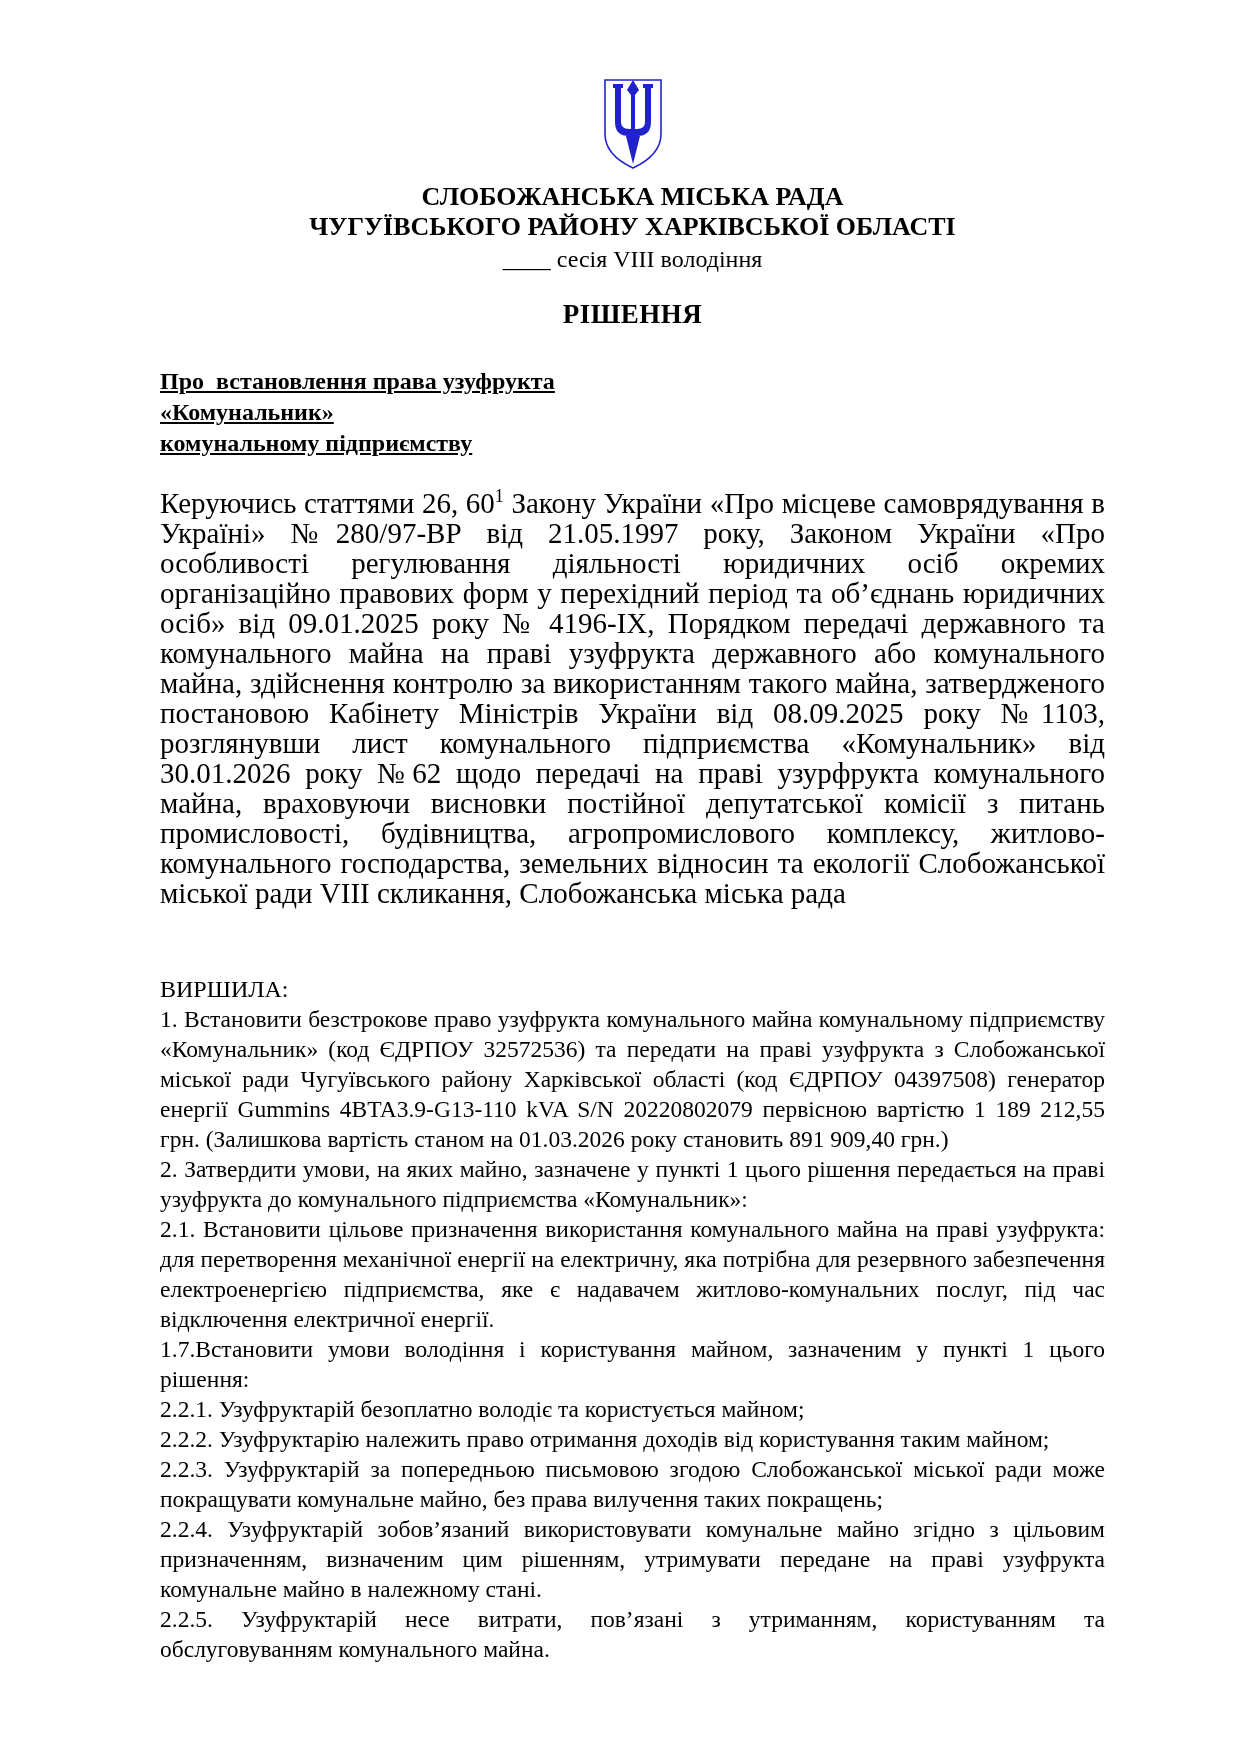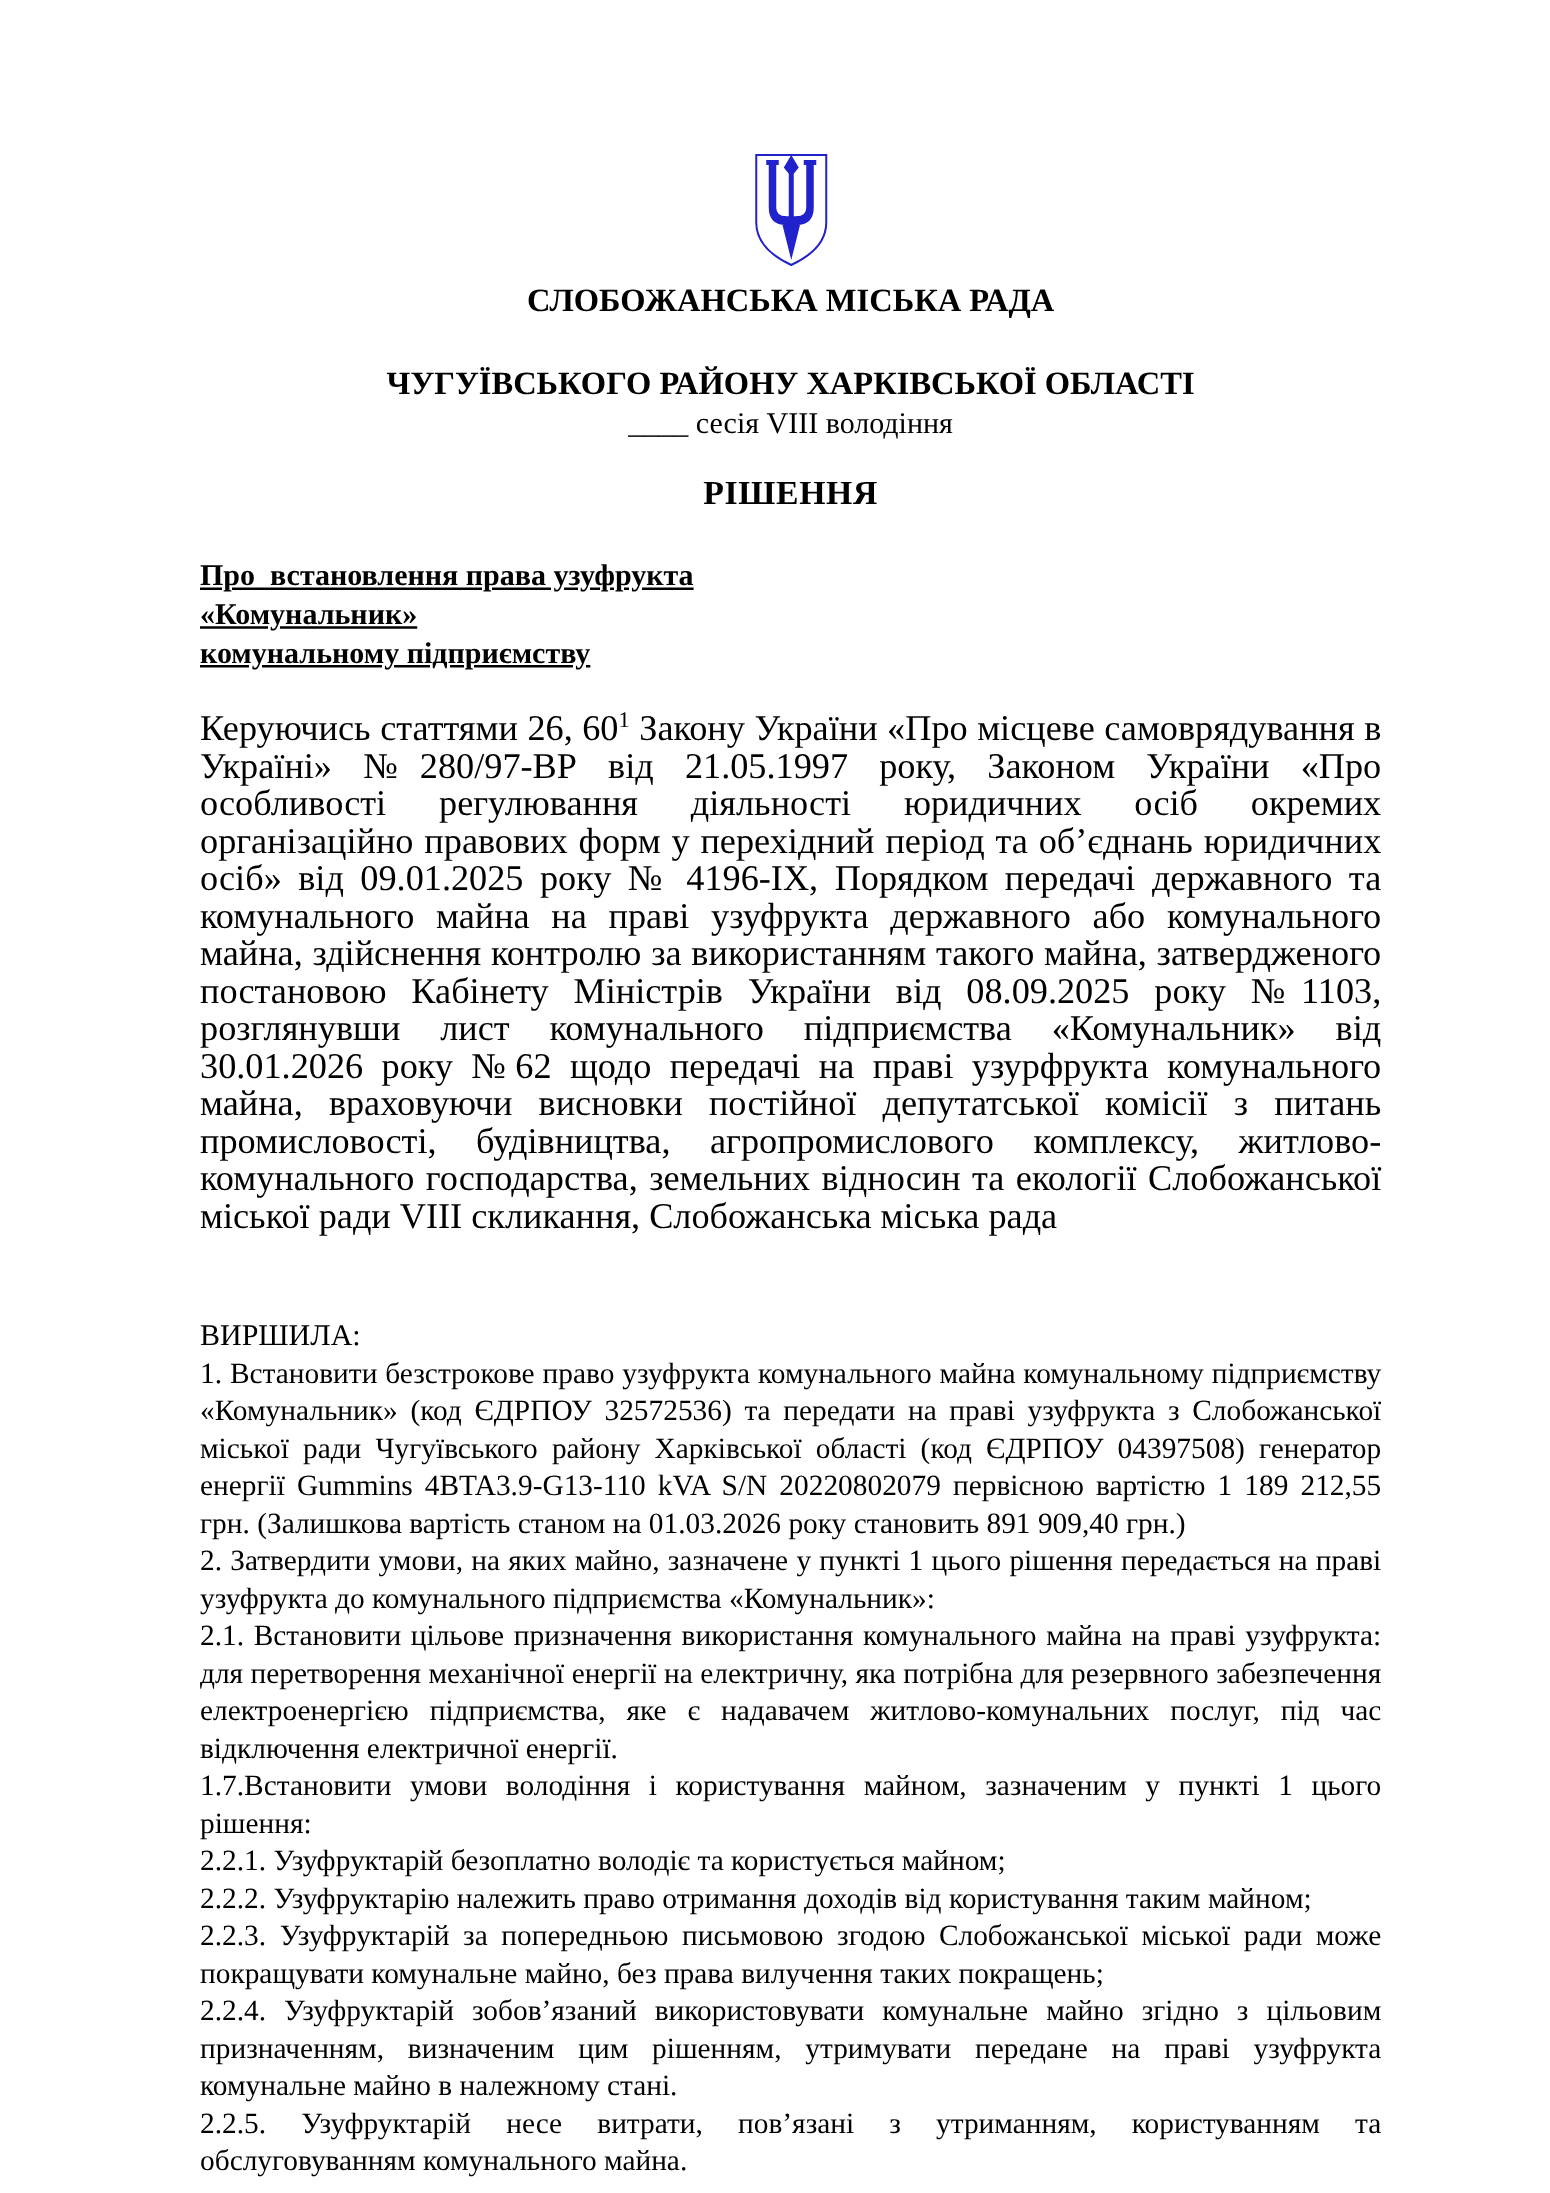--- a/index.html
+++ b/index.html
@@ -1,23 +1,23 @@
 <!DOCTYPE html>
 <html><head>
 <meta charset="utf-8">
 <style>
   html,body { margin:0; padding:0; background:#ffffff; }
   .page {
     width:1240px; height:1754px; background:#ffffff; color:#000;
     font-family:"Liberation Serif","DejaVu Serif",serif;
-    box-sizing:border-box; padding:120px 135px 0 160px;
+    box-sizing:border-box; padding:76px 135px 0 160px;
     position:relative; overflow:hidden;
   }
   .emblem { display:block; width:66px; height:96px; margin:0 auto; }
-  .org-line { text-align:center; font-weight:bold; font-size:26px; line-height:30px; white-space:pre-wrap;margin-top:36px; }
+  .org-line { text-align:center; font-weight:bold; font-size:26px; line-height:30px; white-space:pre-wrap; }
   .org-line.first { margin-top:10px; }
   .session-line { text-align:center; font-size:24px; line-height:29px; margin-top:3px; white-space:pre-wrap; }
   .doc-type { text-align:center; font-weight:bold; font-size:27px; line-height:32px; margin-top:24px; letter-spacing:0.5px; }
   .date-row { position:relative; height:32px; margin-top:30px; font-size:24px; line-height:32px; }
   .date-row .left   { position:absolute; left:0; white-space:pre-wrap; }
   .date-row .center { position:absolute; left:50%; transform:translateX(-50%); white-space:pre-wrap; }
   .date-row .right  { position:absolute; right:52px; white-space:pre-wrap; }
   .subject { margin-top:36px; font-weight:bold; font-size:24px; line-height:31px;text-decoration:underline; }
   .subject div { white-space:pre-wrap; }
   .preamble { font-size:29px; line-height:30px; text-align:justify; }

